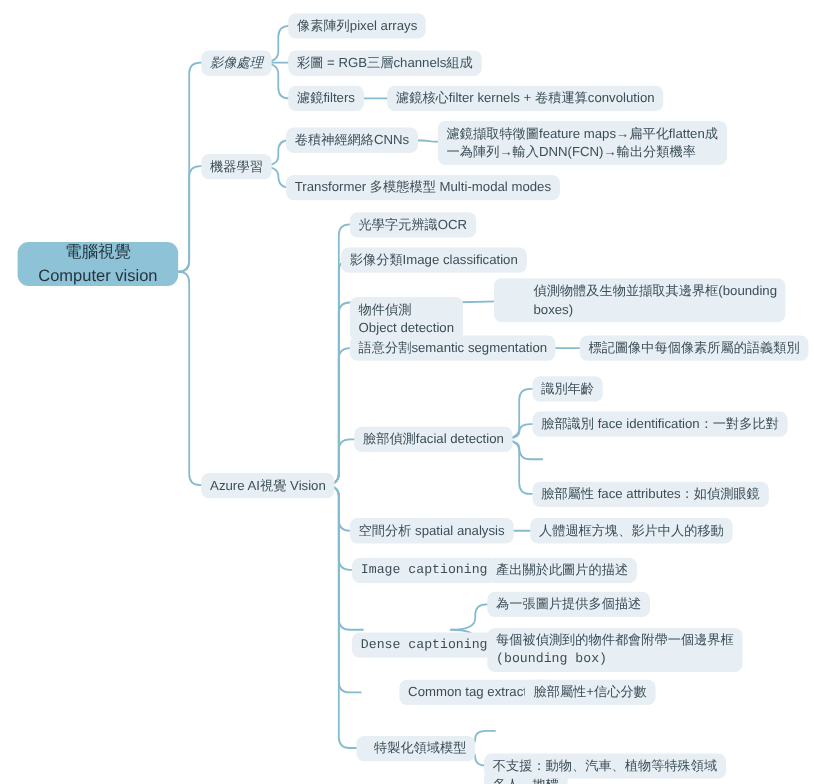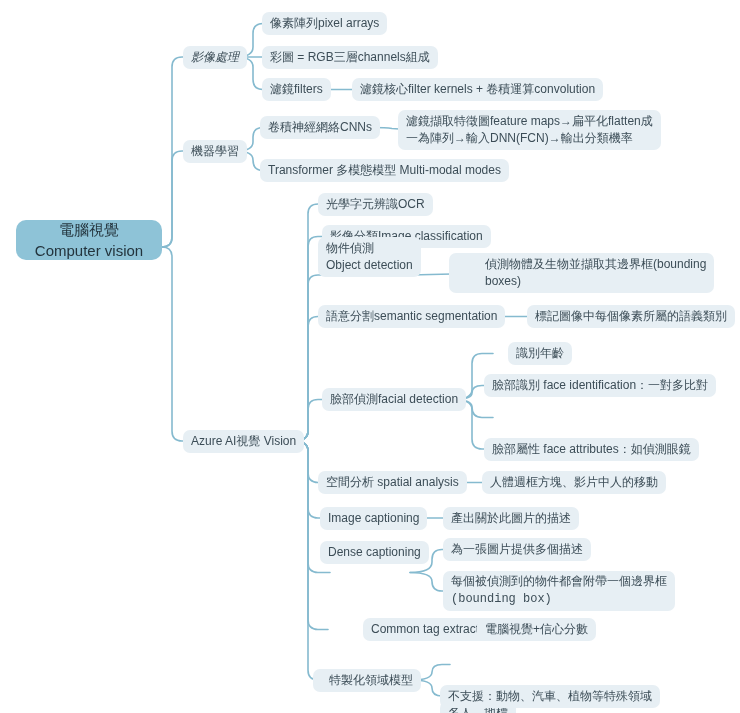--- a/index.html
+++ b/index.html
@@ -85,38 +85,38 @@
   <div class="node" style="left:262px;top:45.5px;">彩圖 = RGB三層channels組成</div>
   <div class="node" style="left:262px;top:78px;">濾鏡filters</div>
   <div class="node" style="left:352px;top:78px;">濾鏡核心filter kernels + 卷積運算convolution</div>
 
   <div class="node" style="left:260px;top:116px;">卷積神經網絡CNNs</div>
   <div class="node" style="left:398px;top:110px;">濾鏡擷取特徵圖feature maps→扁平化flatten成
 一為陣列→輸入DNN(FCN)→輸出分類機率</div>
   <div class="node" style="left:260px;top:159px;">Transformer 多模態模型 Multi-modal modes</div>
 
   <div class="node" style="left:318px;top:192.5px;">光學字元辨識OCR</div>
-  <div class="node" style="left:322px;top:225px;">影像分類Image classification</div>
-  <div class="node" style="left:318px;top:237px;">物件偵測
+  <div class="node" style="left:310px;top:225px;">影像分類Image classification</div>
+  <div class="node" style="left:318px;top:270px;">物件偵測
 Object detection</div>
   <div class="node" style="left:449px;top:253px;padding-left:36px;">偵測物體及生物並擷取其邊界框(bounding
 boxes)</div>
   <div class="node" style="left:318px;top:305px;">語意分割semantic segmentation</div>
   <div class="node" style="left:527px;top:305px;text-align:center;">標記圖像中每個像素所屬的語義類別</div>
   <div class="node" style="left:322px;top:388px;">臉部偵測facial detection</div>
-  <div class="node" style="left:508px;top:342px;">識別年齡</div>
+  <div class="node" style="left:484px;top:342px;">識別年齡</div>
   <div class="node" style="left:484px;top:374px;">臉部識別 face identification：一對多比對</div>
   <div class="node" style="left:484px;top:437.5px;">臉部屬性 face attributes：如偵測眼鏡</div>
   <div class="node" style="left:318px;top:471px;">空間分析 spatial analysis</div>
   <div class="node" style="left:482px;top:471px;">人體週框方塊、影片中人的移動</div>
-  <div class="node" style="left:320px;top:506.5px;">Image captioning</div>
+  <div class="node" style="left:320px;top:506.5px;font-family:Liberation Mono, monospace;">Image captioning</div>
   <div class="node" style="left:443px;top:506.5px;">產出關於此圖片的描述</div>
-  <div class="node" style="left:320px;top:541px;">Dense captioning</div>
+  <div class="node" style="left:320px;top:575px;font-family:Liberation Mono, monospace;">Dense captioning</div>
   <div class="node" style="left:443px;top:538px;">為一張圖片提供多個描述</div>
   <div class="node" style="left:443px;top:571px;font-family:Liberation Mono, monospace;">每個被偵測到的物件都會附帶一個邊界框
 (bounding box)</div>
   <div class="node" style="left:318px;top:618px;margin-left:45px;">Common tag extraction</div>
-  <div class="node" style="left:477px;top:618px;">電腦視覺+信心分數</div>
-  <div class="node" style="left:313px;top:668.5px;padding-left:16px;">特製化領域模型</div>
+  <div class="node" style="left:477px;top:618px;">臉部屬性+信心分數</div>
+  <div class="node" style="left:324px;top:668.5px;padding-left:16px;">特製化領域模型</div>
   <div class="node" style="left:440px;top:653px;margin-top:48px;">名人、地標</div>
   <div class="node" style="left:440px;top:684.5px;">不支援：動物、汽車、植物等特殊領域</div>
 
 </div>
 
 </body></html>

